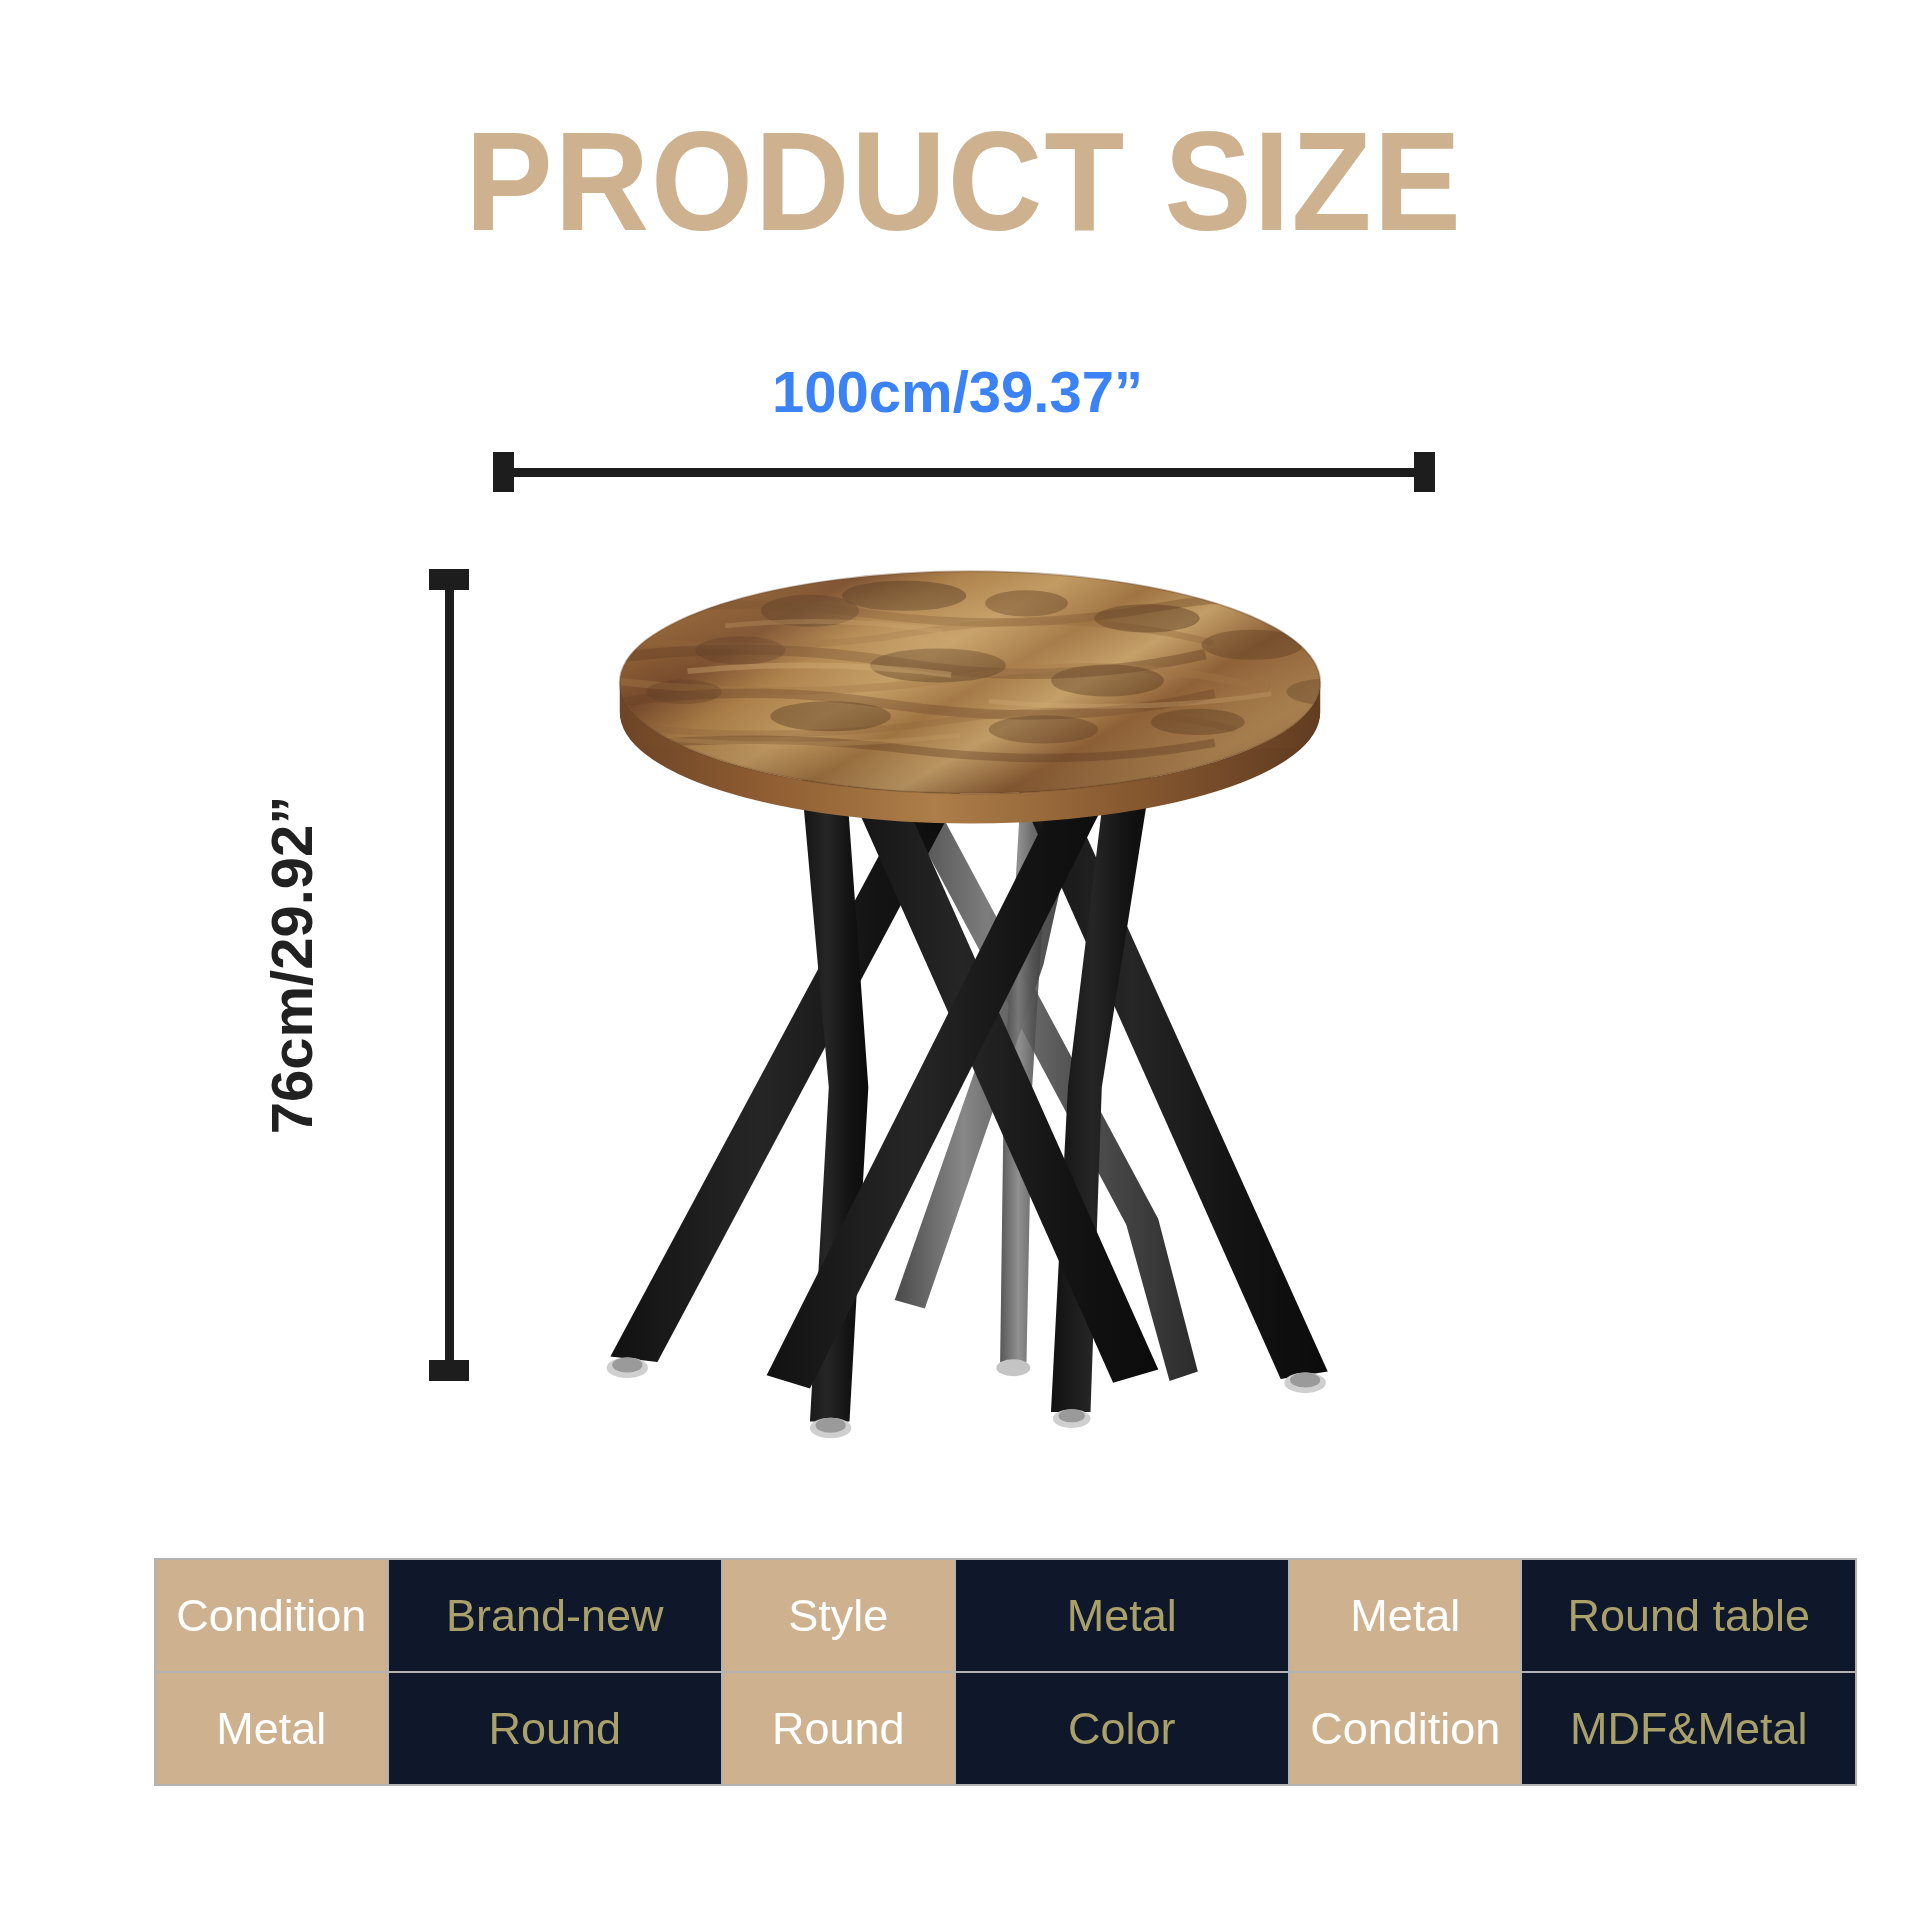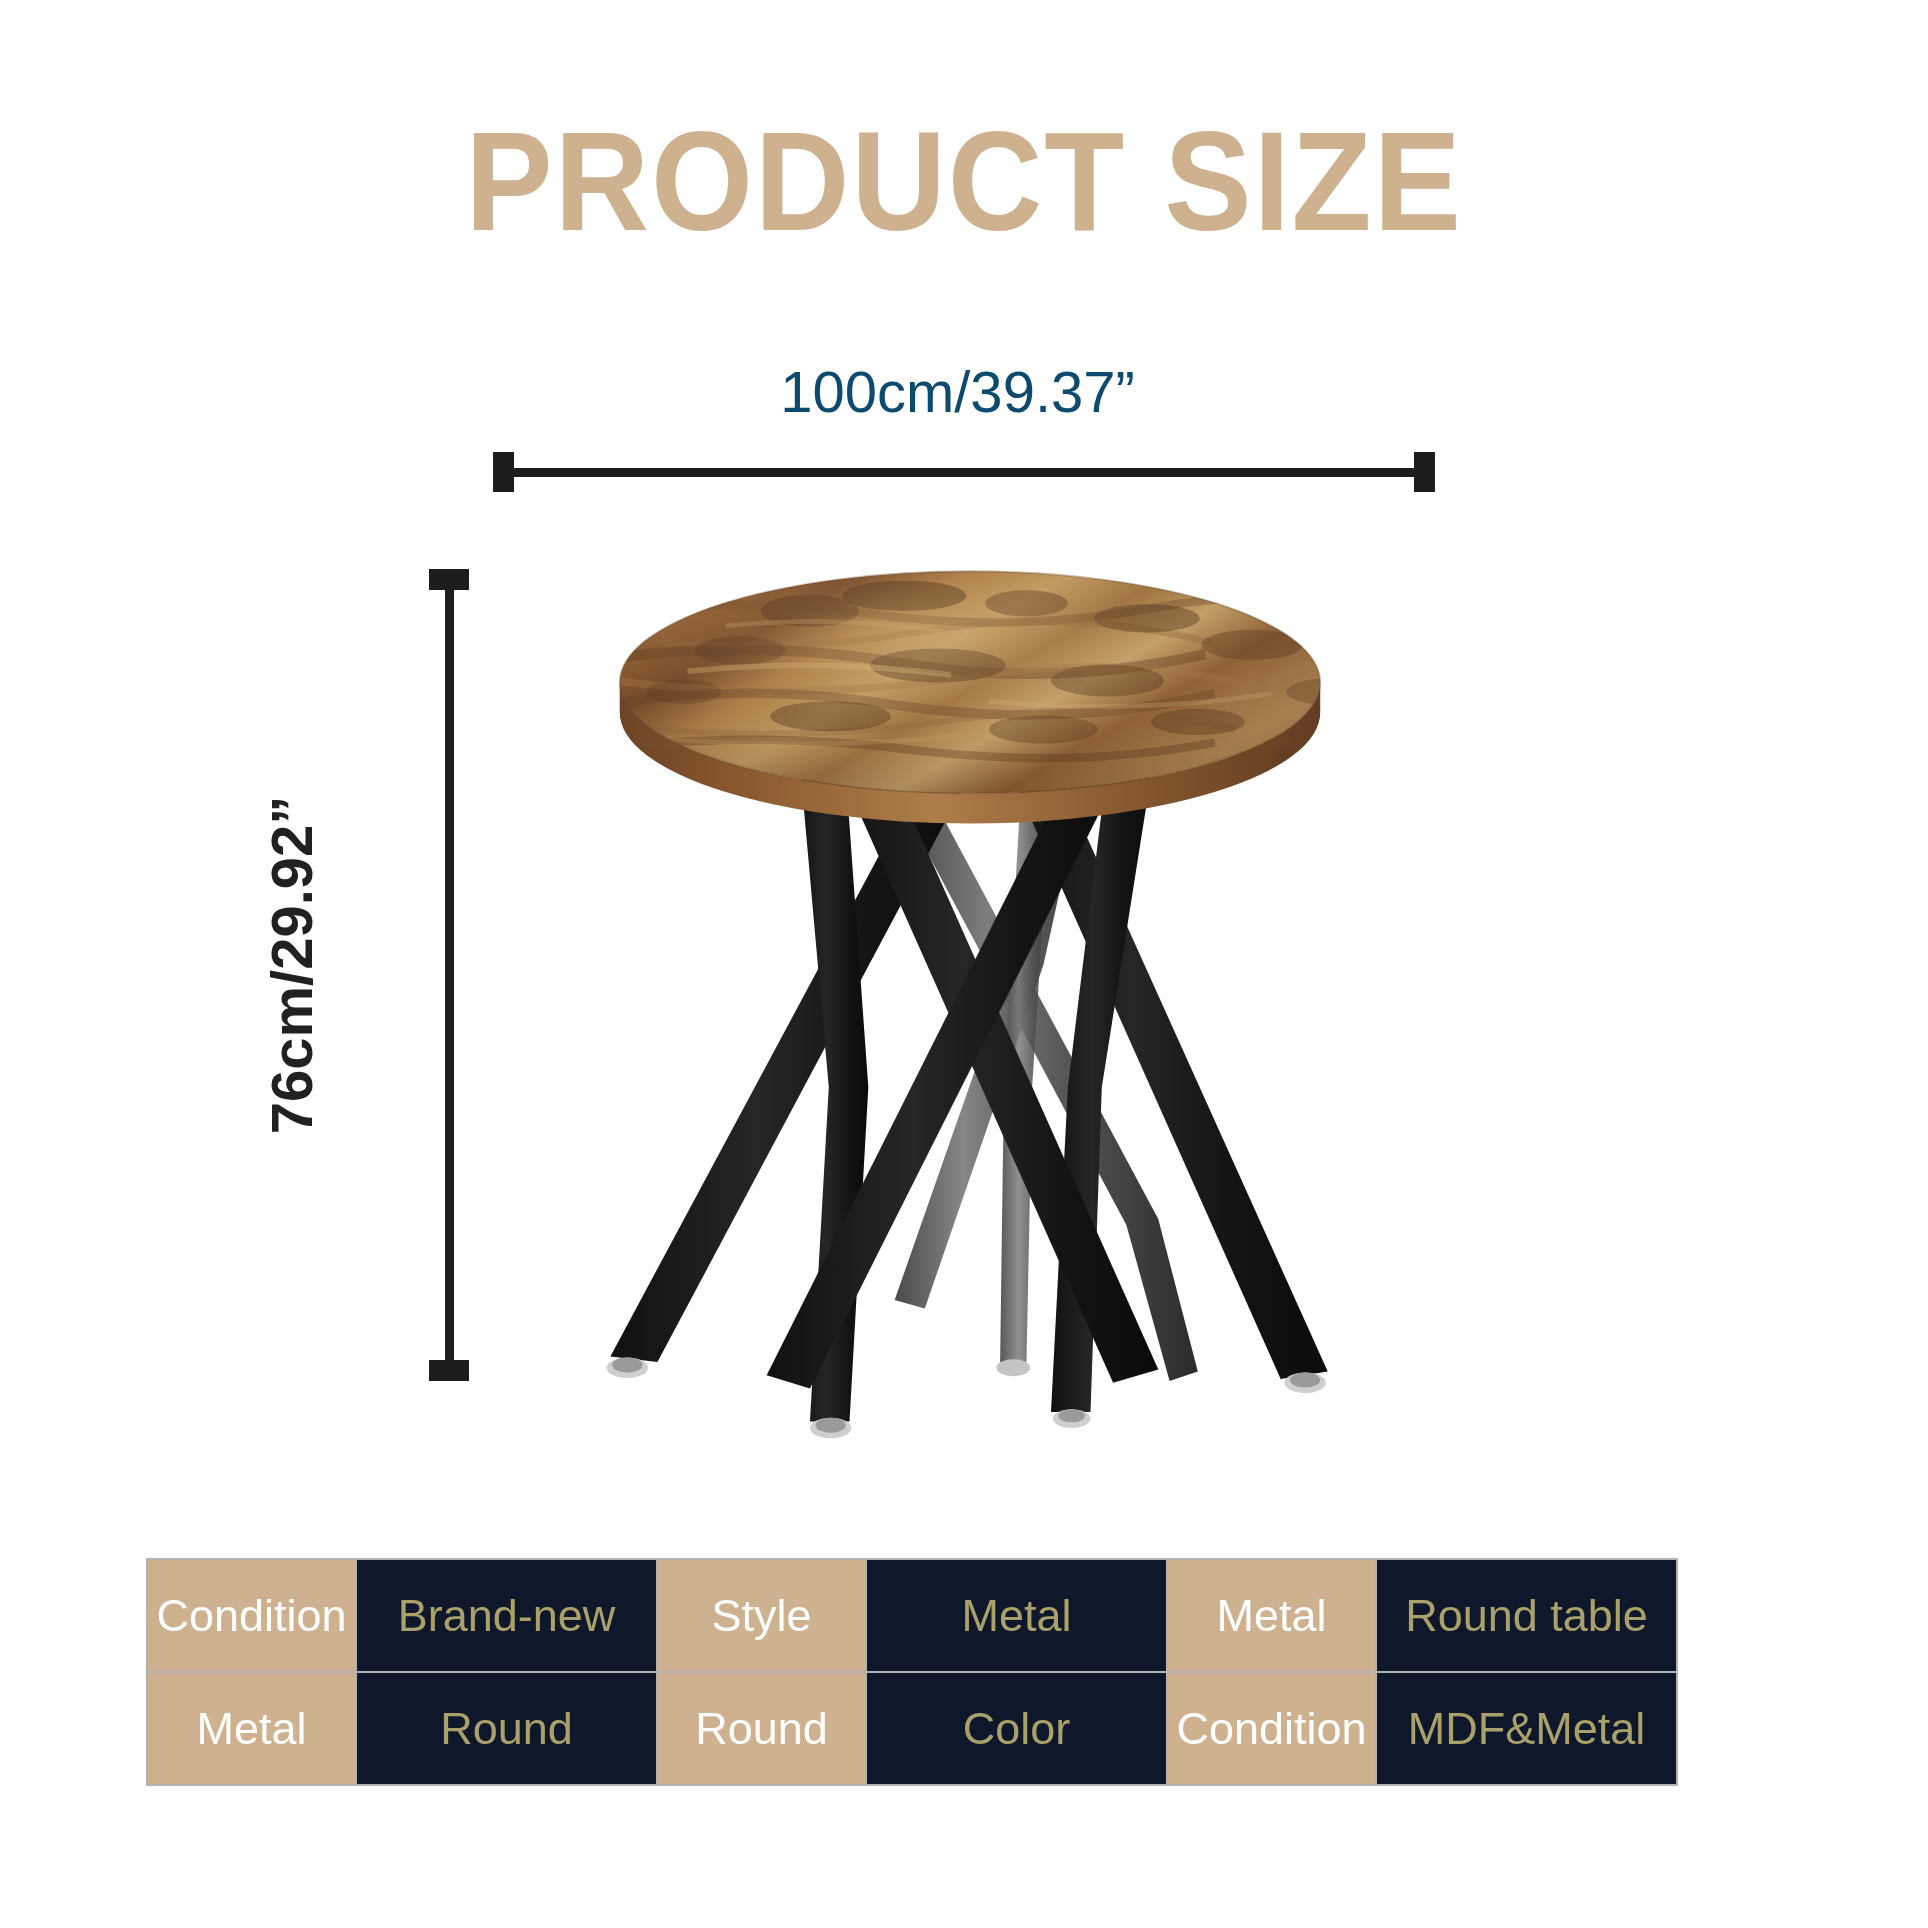--- a/index.html
+++ b/index.html
@@ -41,24 +41,24 @@
   }
 
   
   #width-label {
     position: absolute;
     left: 494px;
     top: 363px;
     width: 927px;
     text-align: center;
     font-family: "Liberation Sans", sans-serif;
-    font-weight: normal;
+    font-weight: bold;
     font-size: 58px;
     line-height: 1;
-    color: #0c4a6e;
+    color: #3b82f6;
     white-space: nowrap;
   }
 
   #height-label-wrap {
     position: absolute;
     left: 292px;
     top: 965px;
     width: 0;
     height: 0;
   }
@@ -115,23 +115,23 @@
     position: absolute;
     left: 499px;
     top: 560px;
     width: 942px;
     height: 932px;
   }
 
   
   #spec-table {
     position: absolute;
-    left: 146px;
+    left: 154px;
     top: 1558px;
-    width: 1532px;
+    width: 1703px;
     border-collapse: collapse;
     table-layout: fixed;
   }
   #spec-table td {
     height: 111px;
     border: 2.8px solid #b2b2b2;
     font-family: "Liberation Sans", sans-serif;
     font-size: 45px;
     font-weight: normal;
     text-align: center;

